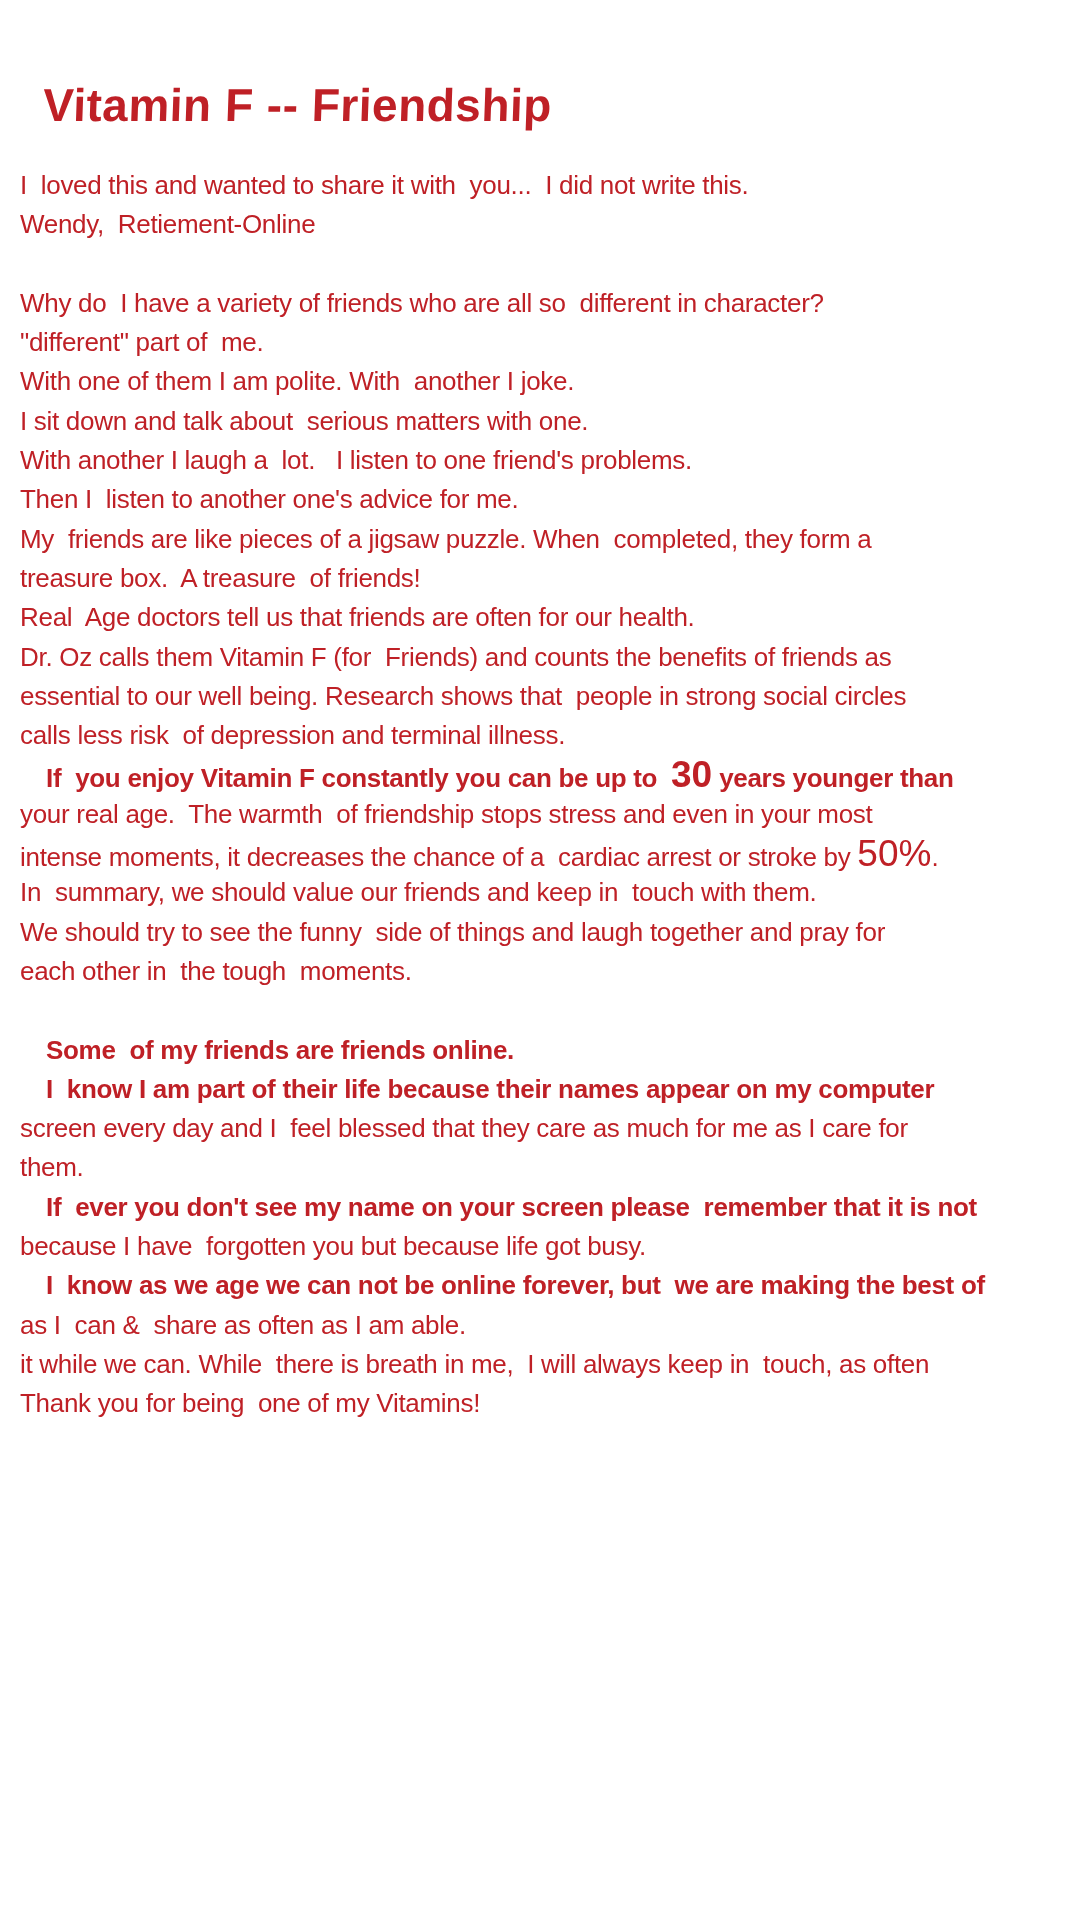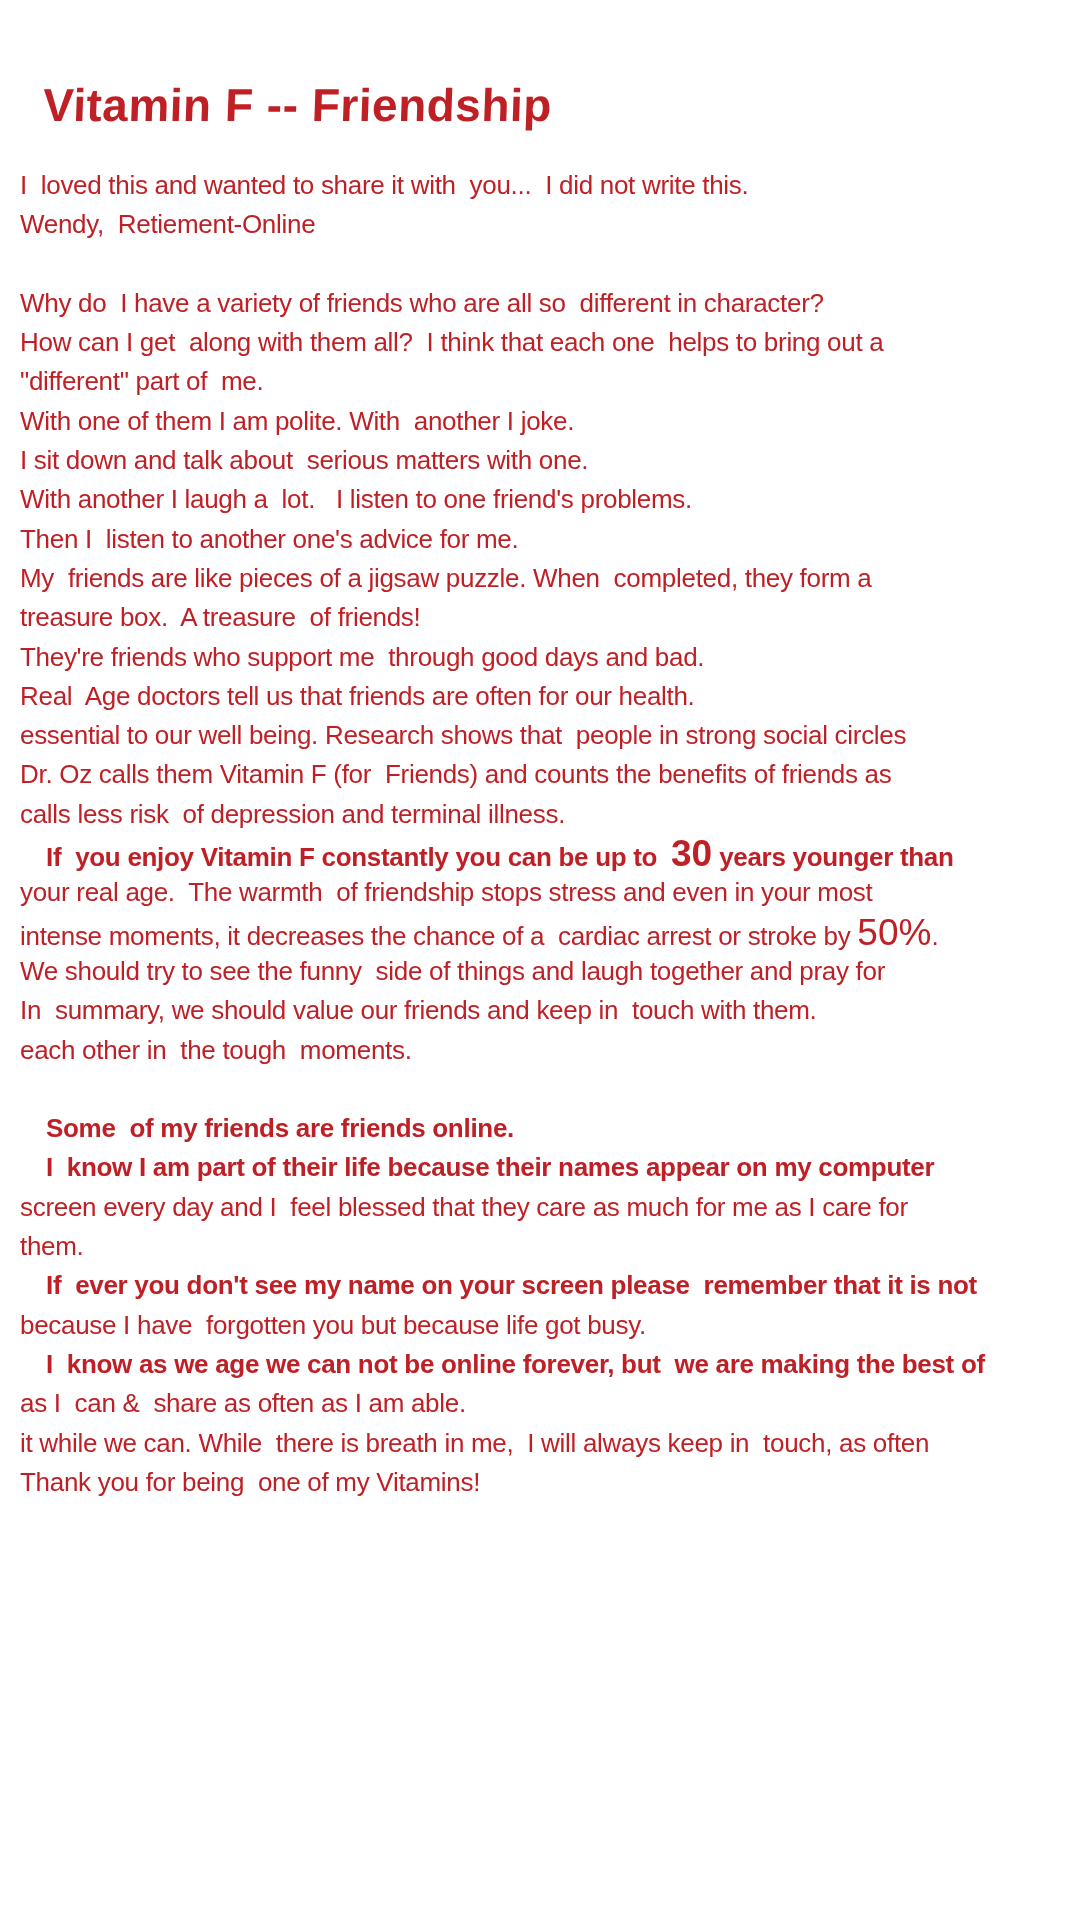--- a/index.html
+++ b/index.html
@@ -54,38 +54,36 @@
 </head>
 <body>
 
 <div class="page">
   <div class="title">Vitamin F -- Friendship</div>
   <div class="doc-body">
       <div class="line"><span>I  loved this and wanted to share it with  you...  I did not write this.</span></div>
       <div class="line"><span>Wendy,  Retiement-Online</span></div>
       <div class="line blank"></div>
       <div class="line"><span>Why do  I have a variety of friends who are all so  different in character?</span></div>
-      <div class="line"><span>How can I get  along with them all?  I think that each one  helps to bring out a</span></div>
       <div class="line"><span>"different" part of  me.</span></div>
       <div class="line"><span>With one of them I am polite. With  another I joke.</span></div>
       <div class="line"><span>I sit down and talk about  serious matters with one.</span></div>
       <div class="line"><span>With another I laugh a  lot.   I listen to one friend's problems.</span></div>
       <div class="line"><span>Then I  listen to another one's advice for me.</span></div>
       <div class="line"><span>My  friends are like pieces of a jigsaw puzzle. When  completed, they form a</span></div>
       <div class="line"><span>treasure box.  A treasure  of friends!</span></div>
-      <div class="line"><span>They're friends who support me  through good days and bad.</span></div>
       <div class="line"><span>Real  Age doctors tell us that friends are often for our health.</span></div>
+      <div class="line"><span>Dr. Oz calls them Vitamin F (for  Friends) and counts the benefits of friends as</span></div>
       <div class="line"><span>essential to our well being. Research shows that  people in strong social circles</span></div>
-      <div class="line"><span>Dr. Oz calls them Vitamin F (for  Friends) and counts the benefits of friends as</span></div>
       <div class="line"><span>calls less risk  of depression and terminal illness.</span></div>
       <div class="line indent"><span>If  you enjoy Vitamin F constantly you can be up to  </span><span class="big-number">30</span><span> years younger than</span></div>
       <div class="line"><span>your real age.  The warmth  of friendship stops stress and even in your most</span></div>
       <div class="line"><span>intense moments, it decreases the chance of a  cardiac arrest or stroke by </span><span class="big-number">50%</span><span>.</span></div>
+      <div class="line"><span>In  summary, we should value our friends and keep in  touch with them.</span></div>
       <div class="line"><span>We should try to see the funny  side of things and laugh together and pray for</span></div>
-      <div class="line"><span>In  summary, we should value our friends and keep in  touch with them.</span></div>
       <div class="line"><span>each other in  the tough  moments.</span></div>
       <div class="line blank"></div>
       <div class="line indent"><span>Some  of my friends are friends online.</span></div>
       <div class="line indent"><span>I  know I am part of their life because their names appear on my computer</span></div>
       <div class="line"><span>screen every day and I  feel blessed that they care as much for me as I care for</span></div>
       <div class="line"><span>them.</span></div>
       <div class="line indent"><span>If  ever you don't see my name on your screen please  remember that it is not</span></div>
       <div class="line"><span>because I have  forgotten you but because life got busy.</span></div>
       <div class="line indent"><span>I  know as we age we can not be online forever, but  we are making the best of</span></div>
       <div class="line"><span>as I  can &amp;  share as often as I am able.</span></div>

